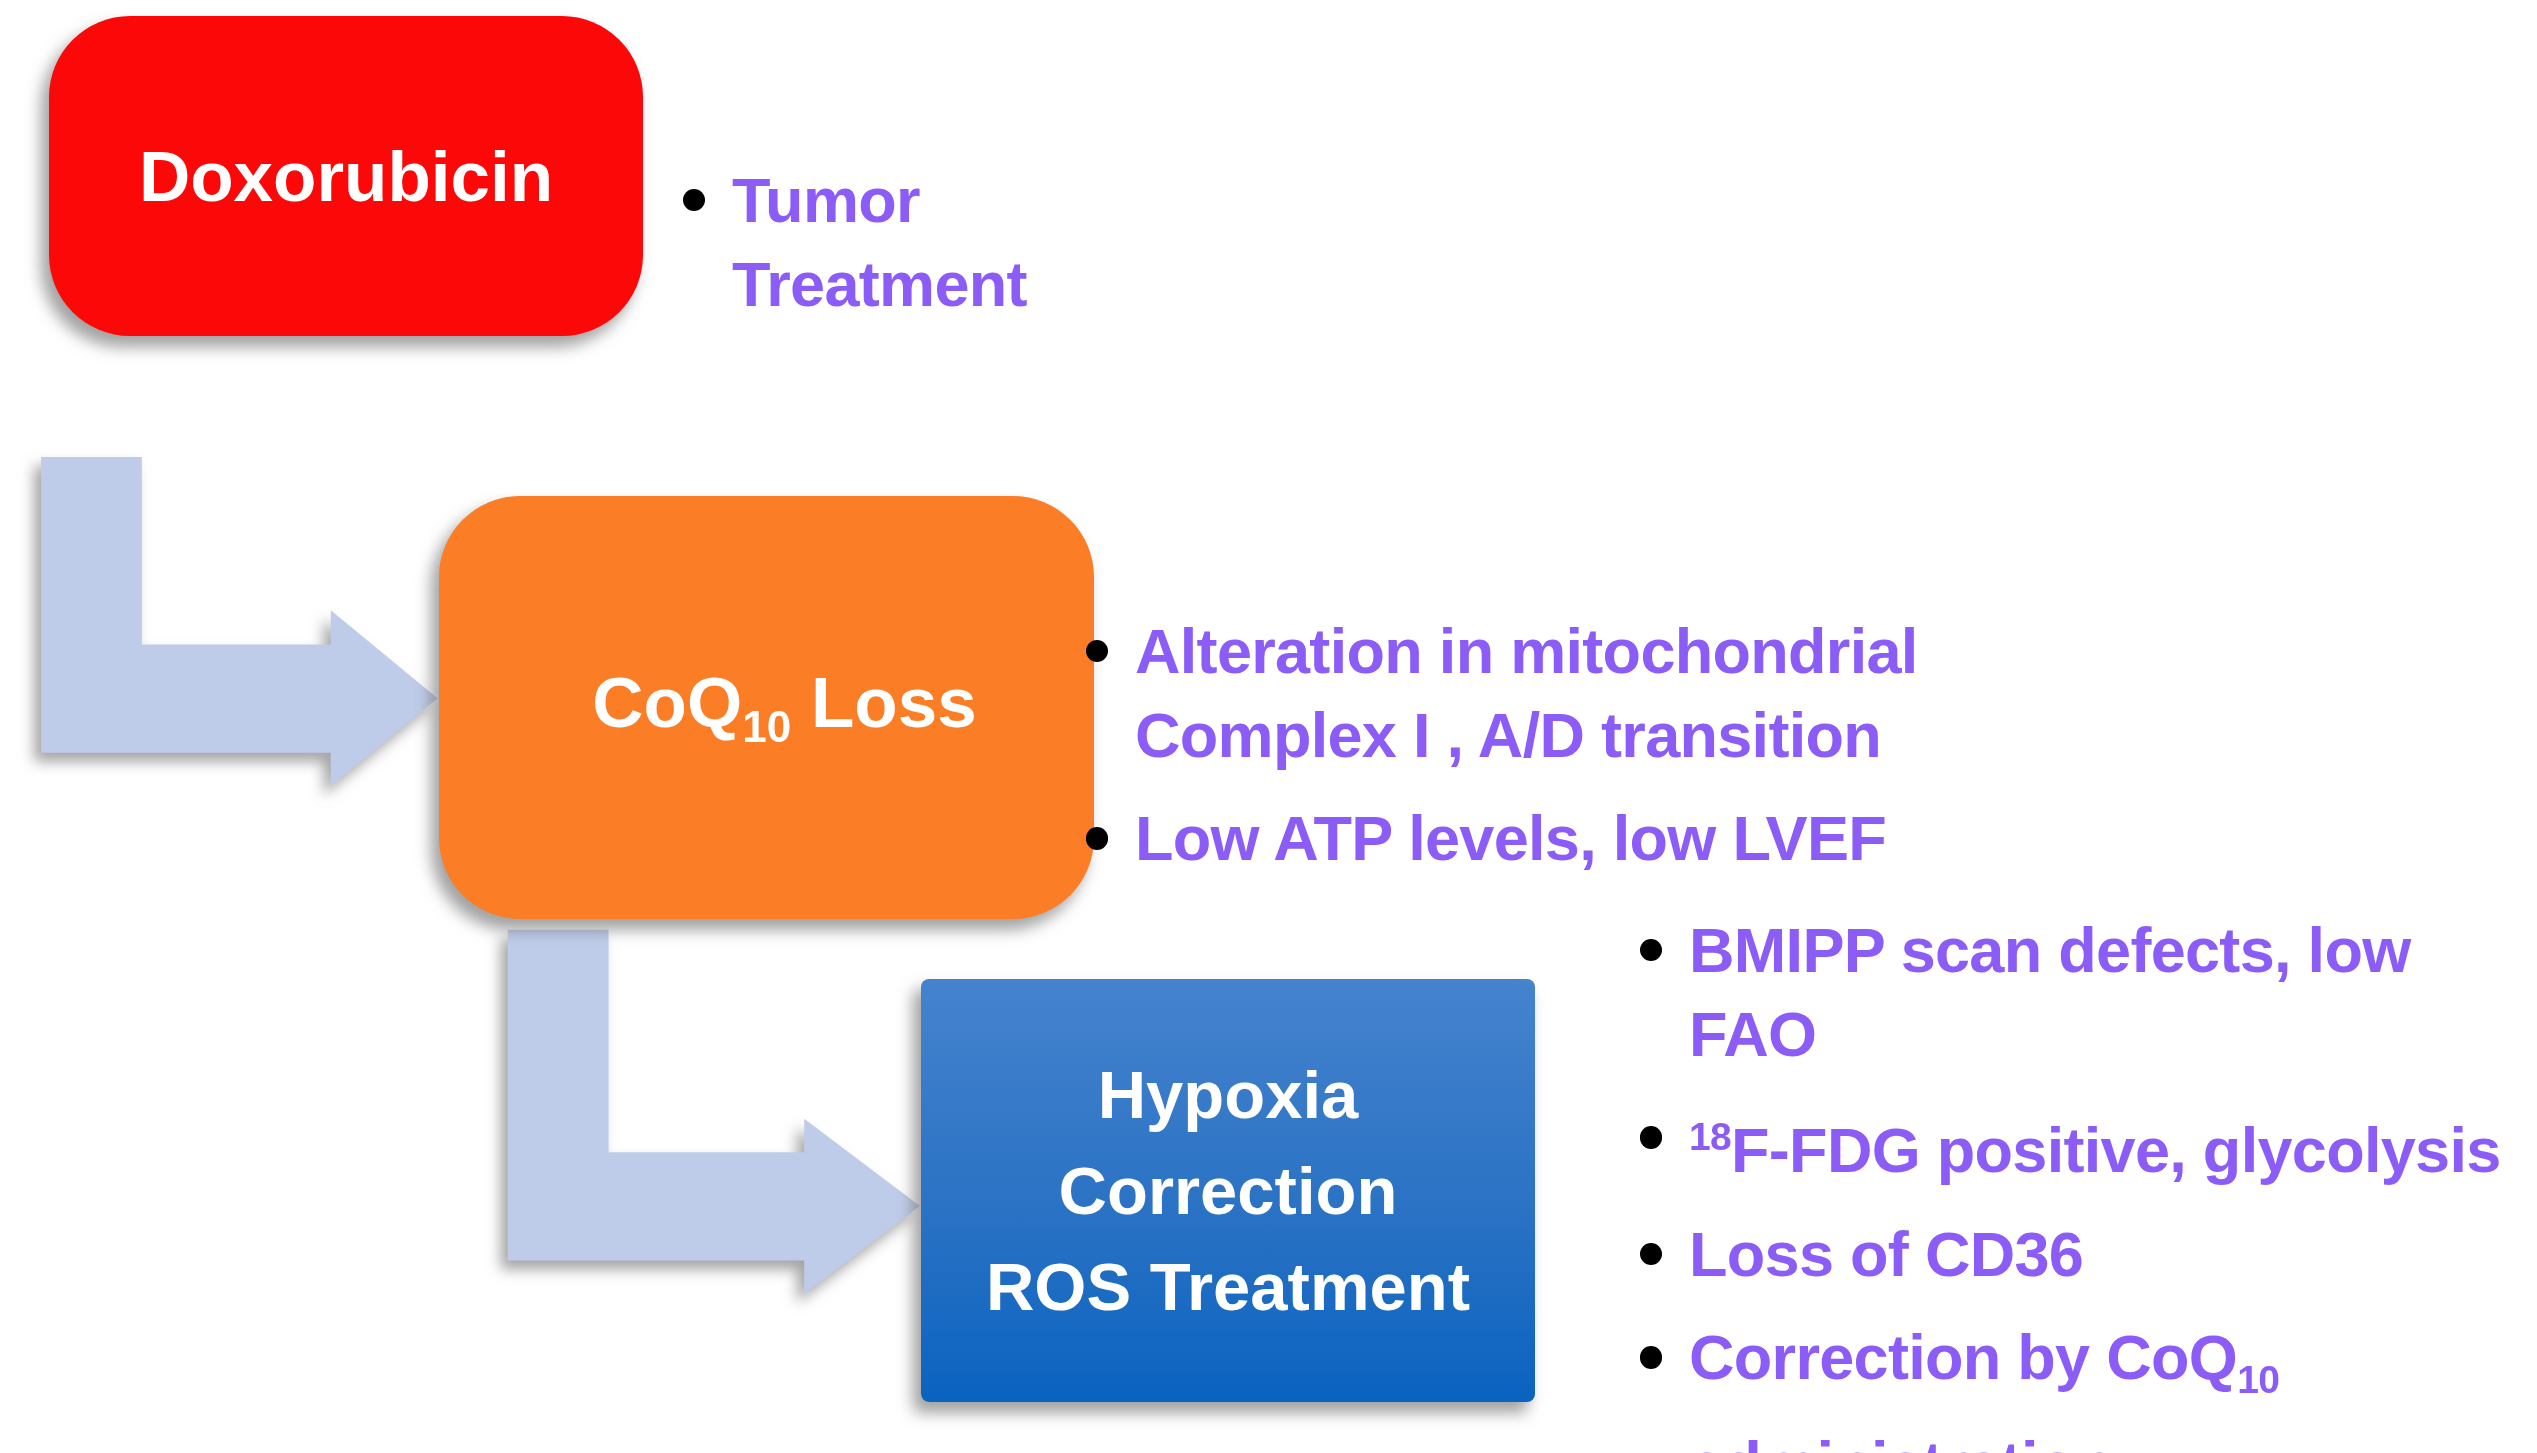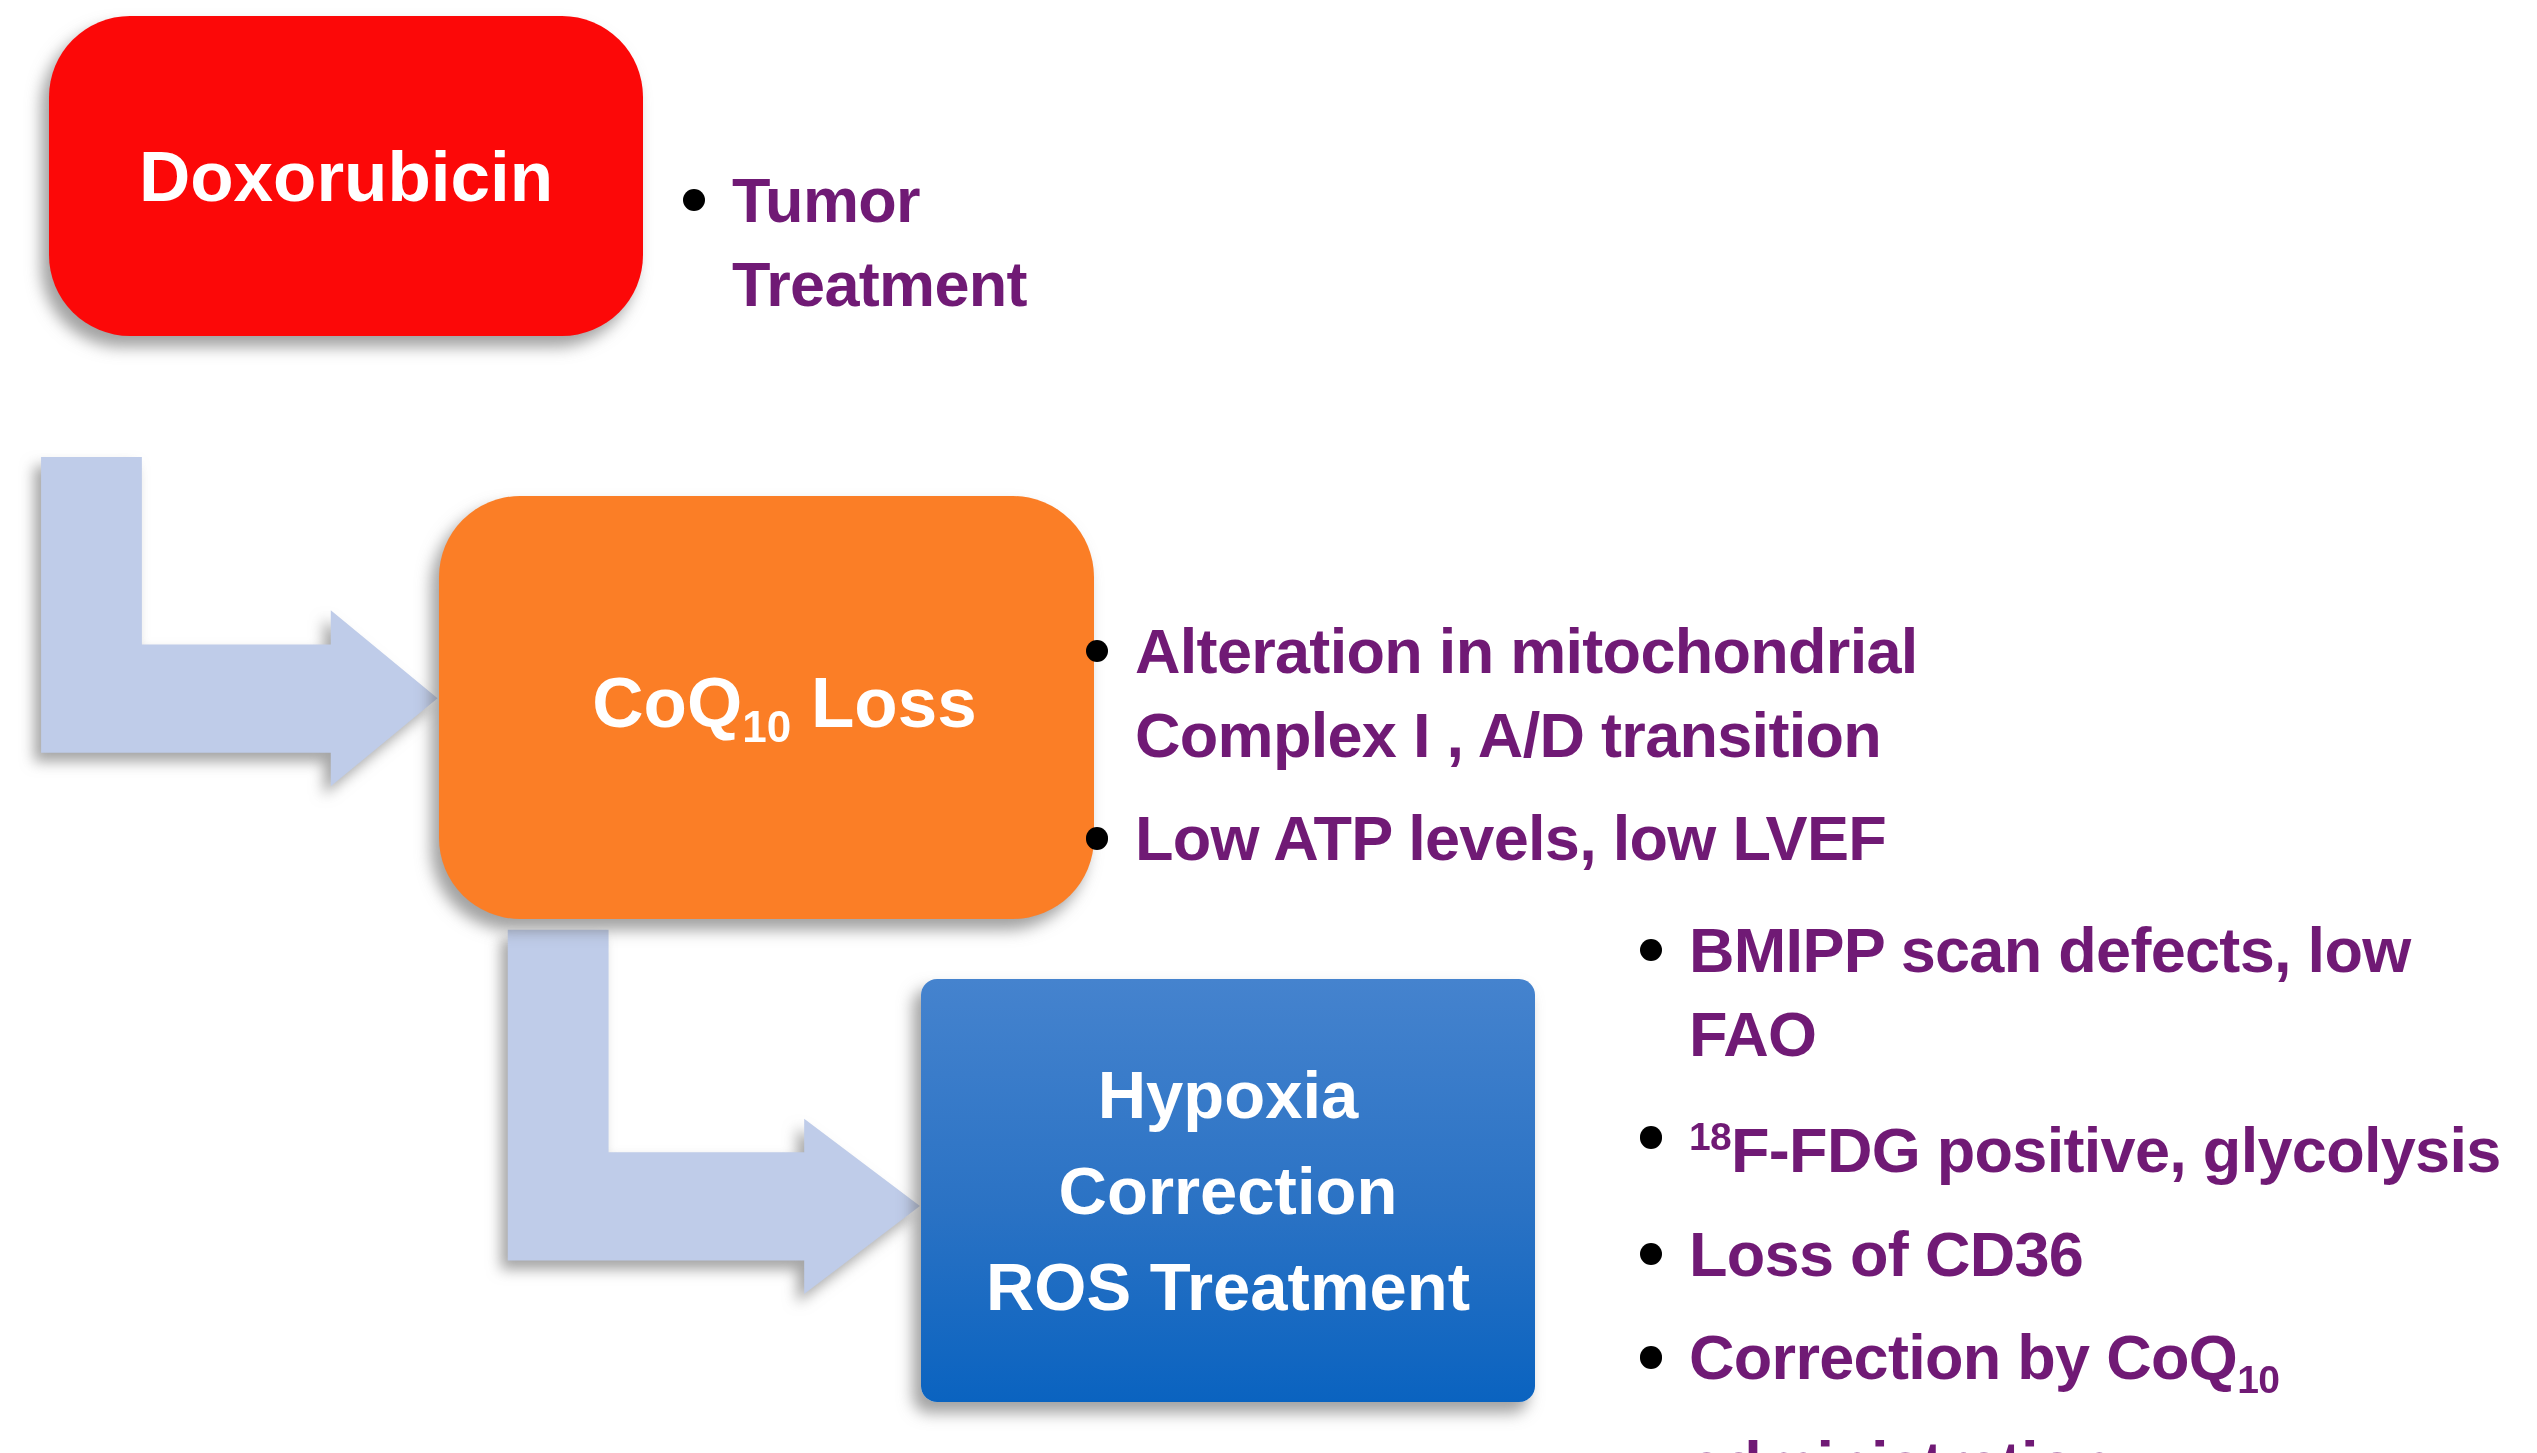--- a/index.html
+++ b/index.html
@@ -42,36 +42,36 @@
   .box-orange {
     left: 439px; top: 496px; width: 619px; height: 423px;
     background: #fb7e26;
     border-radius: 81px;
     font-size: 71px;
     padding-left: 36px;
   }
   .box-blue {
     left: 921px; top: 979px; width: 614px; height: 423px;
     background: linear-gradient(180deg, #4583ce 0%, #2a72c4 55%, #0a63c0 100%);
-    border-radius: 16px;
+    border-radius: 8px;
     font-size: 67px;
     flex-direction: column;
   }
   .box-blue .bline { line-height: 96px; }
 
   sub { font-size: 62%; }
   sup { font-size: 62%; }
 
   
   .bullets {
     position: absolute;
     margin: 0;
     padding: 0;
     list-style: none;
-    color: #701a75;
+    color: #8b5cf6;
     font-size: 63px;
     line-height: 84px;
     letter-spacing: -0.7px;
   }
   .bullets li { position: relative; margin: 0 0 19.4px 0; }
   .bullets li::before {
     content: "";
     position: absolute;
     left: -49px; top: 31px;
     width: 22.4px; height: 22.4px;

